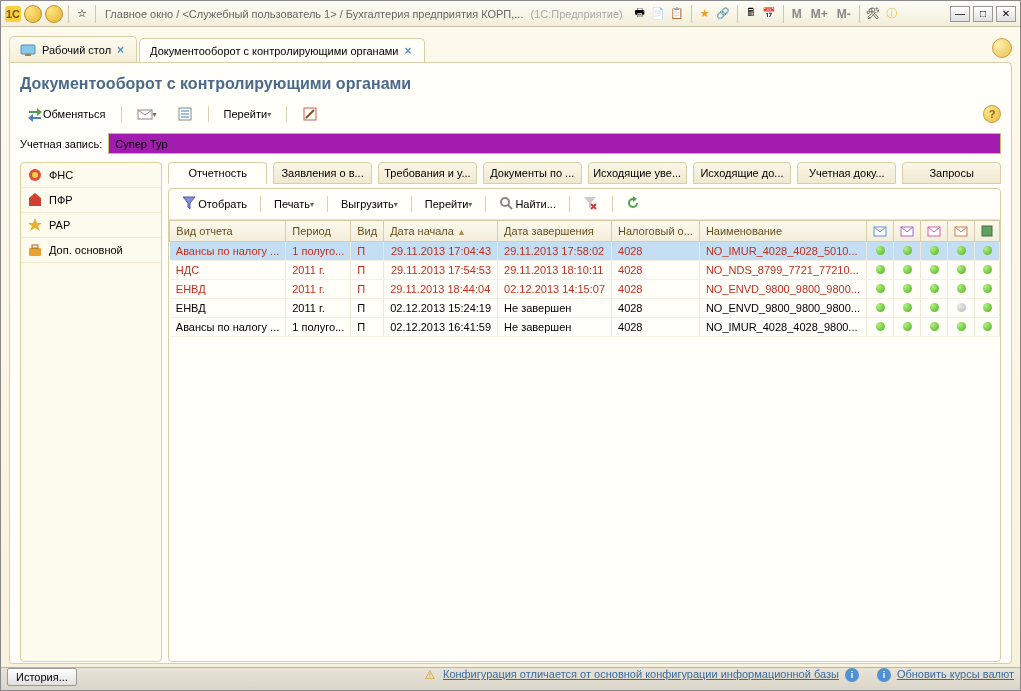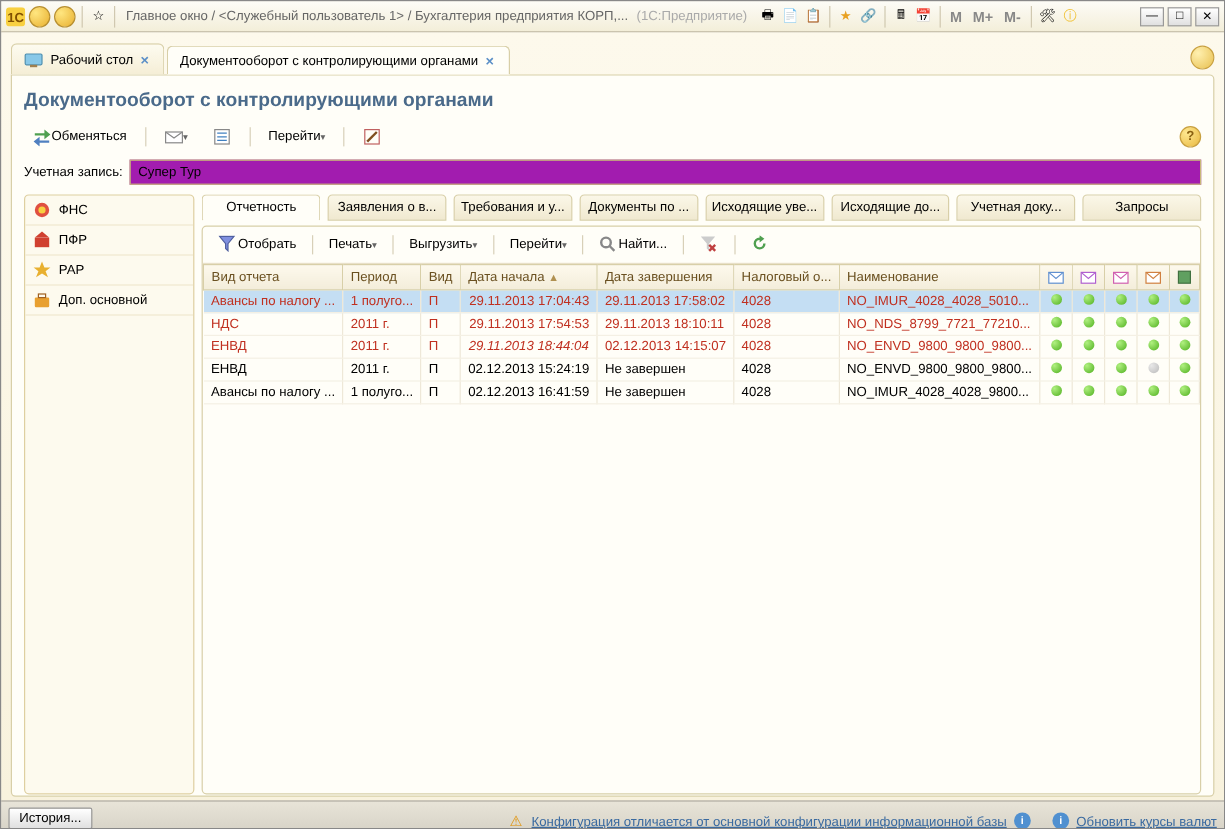--- a/index.html
+++ b/index.html
@@ -43,21 +43,21 @@
 .grid{flex:1;overflow:auto;}
 table{border-collapse:collapse;width:100%;}
 th{background:linear-gradient(#fdf9ec,#f3edda);border:1px solid #d8cfa8;padding:4px 6px;text-align:left;font-weight:normal;color:#6a5020;white-space:nowrap;font-size:11px;position:relative;}
 td{border-right:1px solid #eee8d8;border-bottom:1px solid #f4f0e4;padding:3px 6px;white-space:nowrap;font-size:11px;}
 tr.sel td{background:#c4def3;}
 tr.red td{color:#c03020;}
 .dot{width:9px;height:9px;border-radius:50%;background:radial-gradient(circle at 30% 30%,#b0f080,#50b020);display:inline-block;}
 .dot.gray{background:radial-gradient(circle at 30% 30%,#e8e8e8,#bbb);}
 td.c{text-align:center;}
 .sort-ico{color:#b09050;font-size:9px;margin-left:3px;}
-.footer{height:24px;background:linear-gradient(#e8e4d8,#d8d4c8);border-top:1px solid #b8b4a8;display:flex;align-items:flex-end;padding:0 6px;gap:6px;}
+.footer{height:24px;background:linear-gradient(#e8e4d8,#d8d4c8);border-top:1px solid #b8b4a8;display:flex;align-items:flex-start;padding:0 6px;gap:6px;}
 .hist-btn{border:1px solid #999;background:linear-gradient(#fff,#e0e0e0);padding:2px 8px;border-radius:2px;cursor:pointer;}
 .foot-link{color:#3a6aa0;text-decoration:underline;cursor:pointer;}
 .info-ico{width:14px;height:14px;border-radius:50%;background:#5090d0;color:#fff;display:inline-flex;align-items:center;justify-content:center;font-size:9px;font-weight:bold;}
 .warn-ico{width:14px;height:14px;display:inline-flex;align-items:center;justify-content:center;color:#e09000;font-size:12px;}
 svg{display:block;}
 </style>
 </head>
 <body>
 
 <div class="titlebar">
@@ -346,21 +346,21 @@
                     <td class="c"><span class="dot"></span></td>
                     <td class="c"><span class="dot"></span></td>
                     <td class="c"><span class="dot"></span></td>
                     <td class="c"><span class="dot"></span></td>
                     <td class="c"><span class="dot"></span></td>
                   </tr>
                   <tr class="red">
                     <td>ЕНВД</td>
                     <td>2011 г.</td>
                     <td>П</td>
-                    <td style="text-align: center; font-style: italic;">29.11.2013 18:44:04</td>
+                    <td style="text-align: left;">29.11.2013 18:44:04</td>
                     <td>02.12.2013 14:15:07</td>
                     <td>4028</td>
                     <td>NO_ENVD_9800_9800_9800...</td>
                     <td class="c"><span class="dot"></span></td>
                     <td class="c"><span class="dot"></span></td>
                     <td class="c"><span class="dot"></span></td>
                     <td class="c"><span class="dot"></span></td>
                     <td class="c"><span class="dot"></span></td>
                   </tr>
                   <tr>

